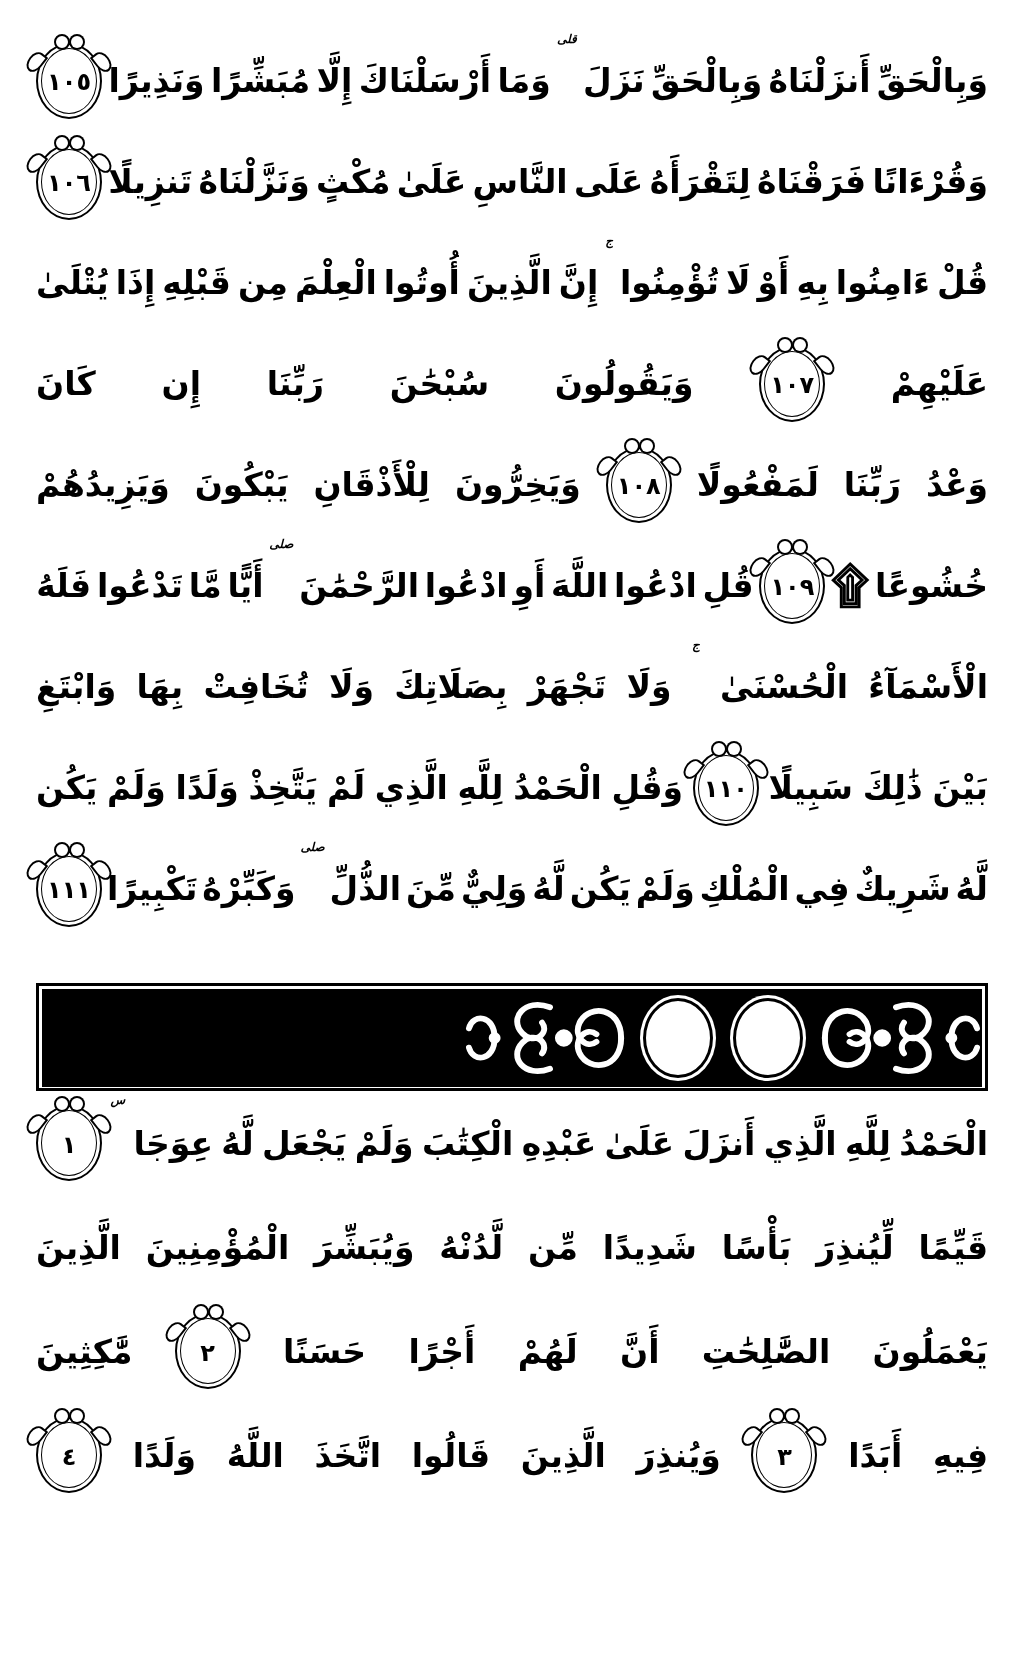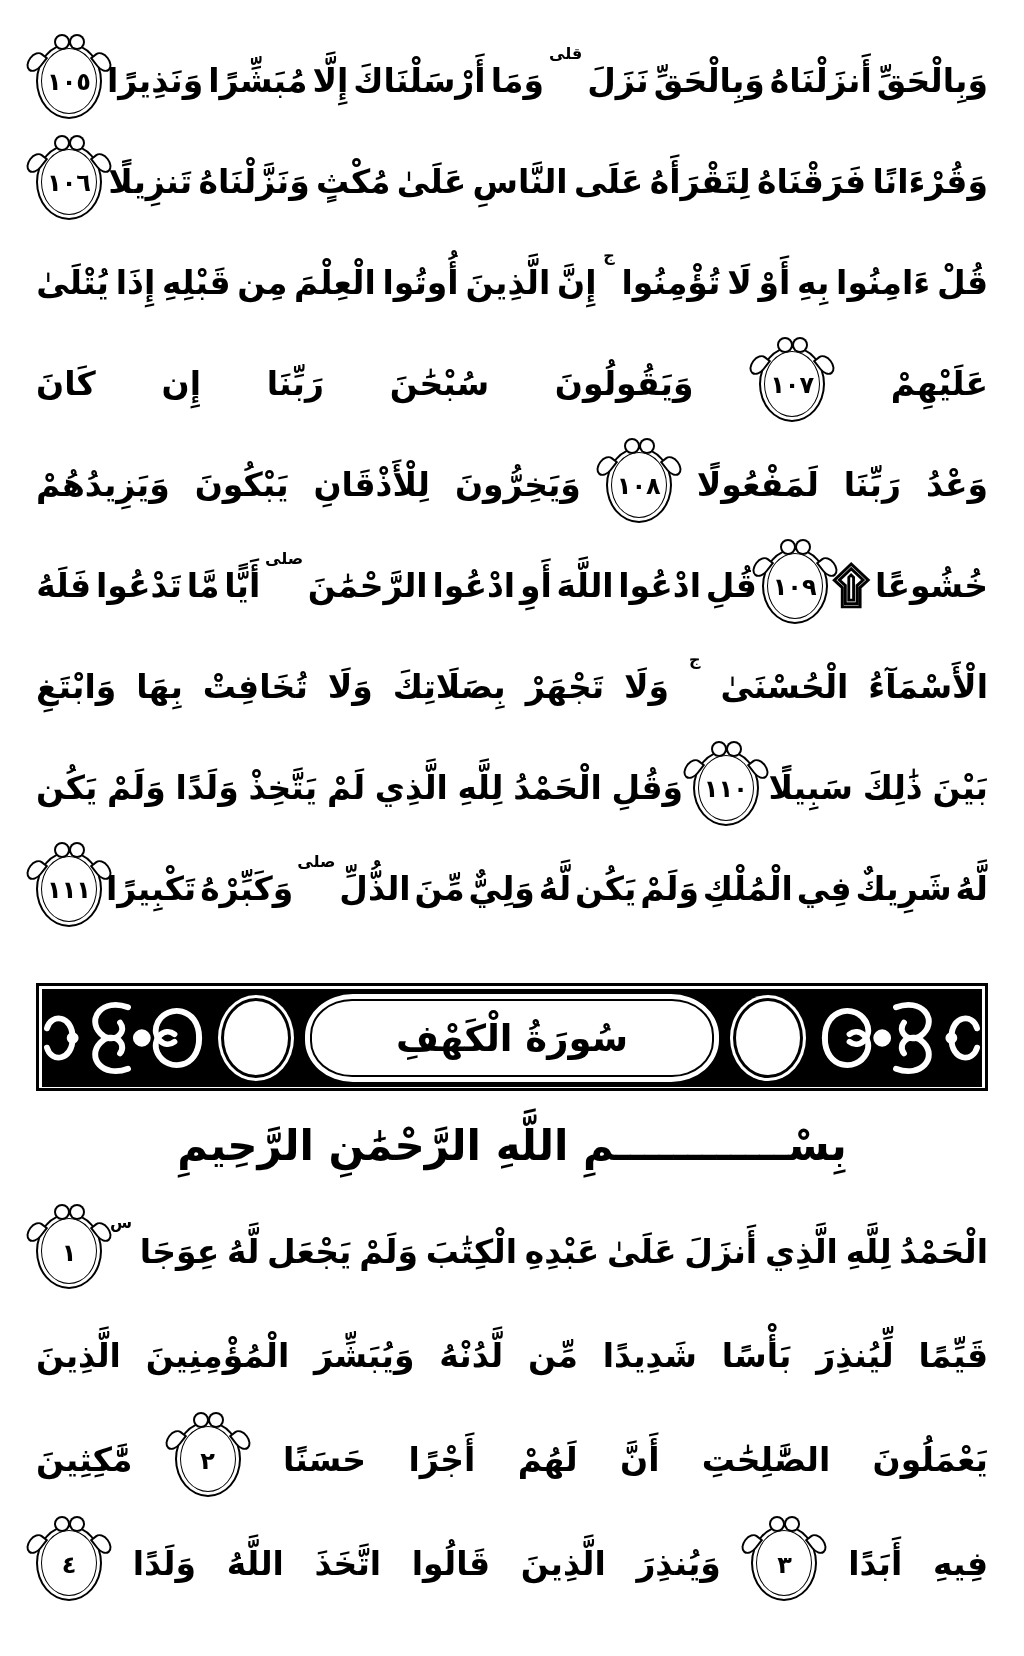--- a/index.html
+++ b/index.html
@@ -92,25 +92,26 @@
     transform:rotate(38deg);
   }
   .marker .num::after{
     right:-10px;
     border-radius:0 70% 70% 70%;
     transform:rotate(-38deg);
   }
   
   .pause{
     align-self:flex-start;
-    font-size:16px;
+    font-size:12px;
     font-weight:700;
     line-height:1;
-    margin-top:16px;
+    margin-top:3px;
     flex:0 0 auto;
+    font-style:italic;
   }
   .sajdah{
     font-size:50px;
     line-height:1;
     flex:0 0 auto;
   }
   
   .banner{
     margin-top:44px;
     height:108px;
@@ -331,43 +332,39 @@
           <path d="M84 82 C110 92 126 70 112 55 C100 42 84 55 92 66"></path>
           <path d="M140 50 C140 26 162 24 166 40"></path>
           <path d="M140 50 C140 74 162 76 166 60"></path>
         </g>
         <circle cx="70" cy="50" r="9" fill="#fff"></circle>
         <circle cx="140" cy="50" r="6" fill="#fff"></circle>
       </svg>
       <div class="ovalbox">
         <span class="oval"></span>
       </div>
-      <div class="cartouche">
-        <span class="surah-title">سُورَةُ الْكَهْفِ</span>
-      </div>
       <div class="ovalbox">
         <span class="oval"></span>
       </div>
       <svg class="orn flip" viewBox="0 0 170 100" preserveAspectRatio="none">
         <rect width="170" height="100" fill="#000"></rect>
         <g fill="none" stroke="#fff" stroke-width="6" stroke-linecap="round">
           <path d="M12 50 C12 18 44 14 54 34 C61 49 47 62 37 54"></path>
           <path d="M12 50 C12 82 44 86 54 66 C61 51 47 38 37 46"></path>
           <path d="M84 18 C110 8 126 30 112 45 C100 58 84 45 92 34"></path>
           <path d="M84 82 C110 92 126 70 112 55 C100 42 84 55 92 66"></path>
           <path d="M140 50 C140 26 162 24 166 40"></path>
           <path d="M140 50 C140 74 162 76 166 60"></path>
         </g>
         <circle cx="70" cy="50" r="9" fill="#fff"></circle>
         <circle cx="140" cy="50" r="6" fill="#fff"></circle>
       </svg>
     </div>
   </div>
 
-  <div class="bismillah">بِسْــــــــــــمِ اللَّهِ الرَّحْمَٰنِ الرَّحِيمِ</div>
 
   <div class="verses sec-kahf" id="kahf-verses">
       <div class="quran-line">
         <span class="w">الْحَمْدُ</span>
         <span class="w">لِلَّهِ</span>
         <span class="w">الَّذِي</span>
         <span class="w">أَنزَلَ</span>
         <span class="w">عَلَىٰ</span>
         <span class="w">عَبْدِهِ</span>
         <span class="w">الْكِتَٰبَ</span>

